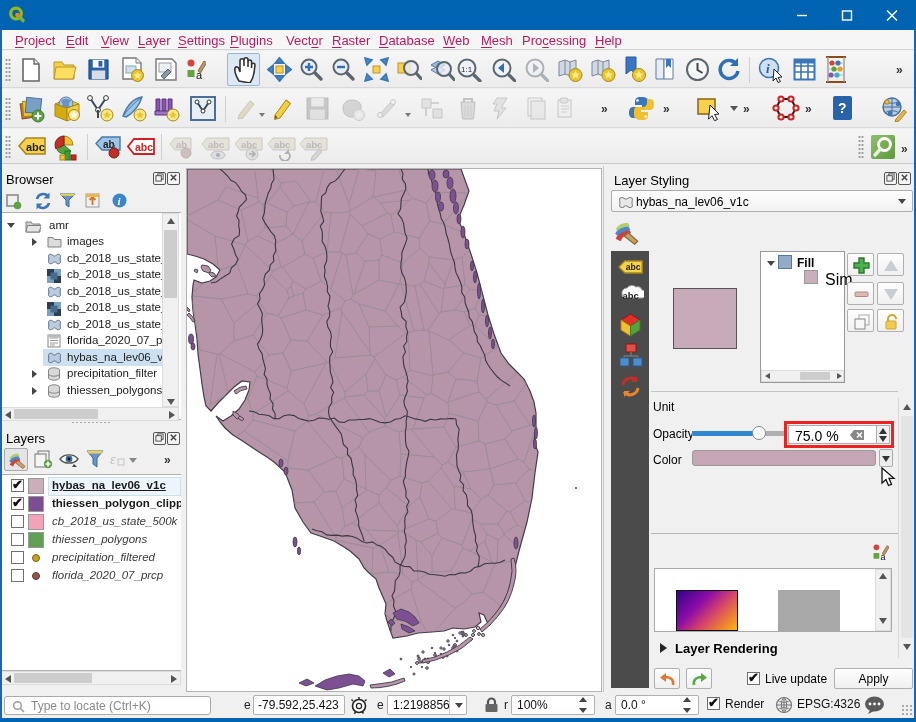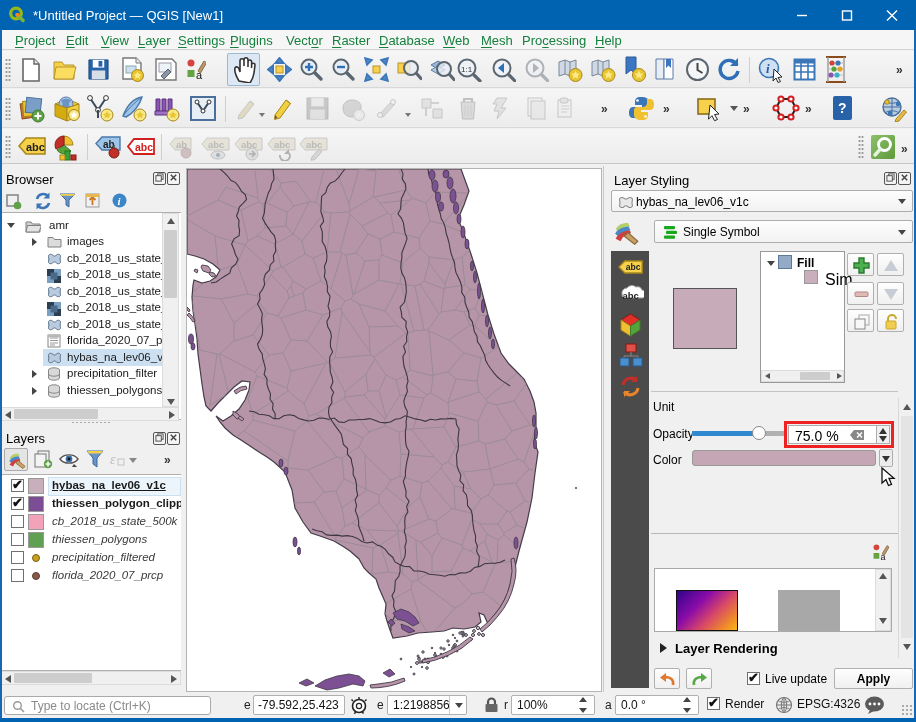--- a/index.html
+++ b/index.html
@@ -1,21 +1,21 @@
 <!DOCTYPE html>
 <html><head><meta charset="utf-8">
 <style>
 *{margin:0;padding:0;box-sizing:border-box;}
 html,body{width:916px;height:722px;overflow:hidden;}
 body{font-family:"Liberation Sans",sans-serif;font-size:12px;background:#f0f0f0;position:relative;}
 .abs{position:absolute;}
 .titlebar{position:absolute;left:0;top:0;width:916px;height:30px;background:#0063b1;color:#fff;}
 .title-text{position:absolute;left:33px;top:8px;font-size:13px;color:#fff;}
 .menubar{position:absolute;left:1px;top:30px;width:914px;height:20px;background:#f6f6f6;border-bottom:1px solid #d4d4d4;}
-.menubar span{position:absolute;top:3px;font-size:13px;color:#15803d;}
+.menubar span{position:absolute;top:3px;font-size:13px;color:#be185d;}
 .menubar u{text-decoration:underline;text-underline-offset:2px;}
 .tbrow{position:absolute;left:1px;width:914px;background:linear-gradient(#f6f6f6,#ececec);}
 .tb1{top:51px;height:37px;border-bottom:1px solid #d8d8d8;}
 .tb2{top:89px;height:39px;border-bottom:1px solid #d8d8d8;}
 .tb3{top:129px;height:35px;border-bottom:1px solid #c8c8c8;}
 .handle{position:absolute;width:6px;height:24px;background-image:radial-gradient(circle,#9a9a9a 1px,transparent 1.2px);background-size:3px 4px;}
 .ticon{position:absolute;}
 .sep{position:absolute;width:1px;height:26px;background:#cfcfcf;}
 .pressedbtn{position:absolute;border:1px solid #9db9d0;background:#dce9f5;border-radius:2px;}
 .chev{position:absolute;font-size:12px;font-weight:bold;color:#333;letter-spacing:-2px;}
@@ -23,21 +23,21 @@
 .panel-title{font-size:13px;color:#000;}
 .pbtn{position:absolute;width:13px;height:13px;border:1px solid #555;border-radius:2px;color:#444;font-size:9px;line-height:11px;text-align:center;background:#f4f4f4;}
 .browser{position:absolute;left:1px;top:166px;width:180px;height:256px;background:#f0f0f0;}
 .layerspanel{position:absolute;left:1px;top:426px;width:180px;height:266px;background:#f0f0f0;}
 .styling{position:absolute;left:603px;top:166px;width:312px;height:526px;background:#f0f0f0;border-left:1px solid #c8c8c8;}
 .mapc{position:absolute;left:186px;top:168px;width:416px;height:524px;background:#fff;border:1px solid #b4b4b4;}
 .white{background:#fff;border:1px solid #b0b0b0;}
 .treerow{position:absolute;left:0;height:17px;font-size:11.5px;color:#1a1a1a;white-space:nowrap;}
 .combo{position:absolute;background:linear-gradient(#fdfdfd,#f2f2f2);border:1px solid #adadad;border-radius:2px;}
 .combo .arr{position:absolute;right:6px;top:50%;margin-top:-2px;width:0;height:0;border-left:4px solid transparent;border-right:4px solid transparent;border-top:5px solid #444;}
-.btn{position:absolute;background:linear-gradient(#fefefe,#f0f0f0);border:1px solid #b0b0b0;border-radius:2px;font-weight:bold;}
+.btn{position:absolute;background:linear-gradient(#fefefe,#f0f0f0);border:1px solid #b0b0b0;border-radius:2px;}
 .cb{position:absolute;width:13px;height:13px;background:#fff;border:1px solid #707070;}
 .check{position:absolute;font-size:13px;font-weight:bold;color:#111;top:-3px;left:0px;}
 .sb{position:absolute;background:#f0f0f0;border:1px solid #dcdcdc;}
 .sbthumb{position:absolute;background:#cdcdcd;border-radius:1px;}
 .sarr{position:absolute;width:0;height:0;}
 .statusbar{position:absolute;left:1px;top:692px;width:914px;height:26px;background:#f0f0f0;font-size:12px;color:#222;}
 .sinput{position:absolute;background:#fff;border:1px solid #b0b0b0;border-radius:2px;font-size:12px;color:#111;}
 .borderL{position:absolute;left:0;top:30px;width:2px;height:692px;background:#1668b4;}
 .borderR{position:absolute;right:0;top:30px;width:2px;height:692px;background:#1668b4;}
 .borderB{position:absolute;left:0;top:718px;width:916px;height:4px;background:#0063b1;}
@@ -47,21 +47,20 @@
 .spinner .dn{bottom:2px;border-top:5px solid #444;}
 </style></head>
 <body>
 
 <div class="titlebar">
 <svg class="abs" style="left:8px;top:6px" width="18" height="18" viewBox="0 0 18 18">
       <circle cx="8" cy="7.5" r="5.3" fill="none" stroke="#94b918" stroke-width="3.2"></circle>
       <path d="M9.5 9l5.5 5.5" stroke="#7cb23c" stroke-width="3.6" stroke-linecap="round"></path>
       <circle cx="9.3" cy="8.8" r="2.1" fill="#f0861e"></circle>
     </svg>
-<div class="title-text">*Untitled Project — QGIS [New1]</div>
 <svg class="abs" style="left:796px;top:0" width="12" height="30" viewBox="0 0 12 30">
       <path d="M1 15.5h10" stroke="#fff" stroke-width="1.4"></path>
     </svg>
 <svg class="abs" style="left:841px;top:0" width="12" height="30" viewBox="0 0 12 30">
       <rect x="1.5" y="11" width="9" height="9" fill="none" stroke="#fff" stroke-width="1.4"></rect>
     </svg>
 <svg class="abs" style="left:886px;top:0" width="12" height="30" viewBox="0 0 12 30">
       <path d="M1 10.5l10 10M11 10.5l-10 10" stroke="#fff" stroke-width="1.4"></path>
     </svg>
 </div>
@@ -750,29 +749,20 @@
       </svg>
 <span class="abs" style="left:24px;top:4px;font-size:12px">hybas_na_lev06_v1c</span>
       <div class="arr"></div>
     </div>
 <svg class="abs" style="left:8px;top:53px" width="27" height="26" viewBox="0 0 22 21">
       <path d="M3 8 Q6 3 13 3 l1.5 3 Q8 6 6 11 Z" fill="#b2d06a"></path>
       <path d="M2.5 12 Q5 6.5 13.5 6 l1.5 3 Q9 9.5 6.5 15 Z" fill="#4a86c8"></path>
       <path d="M3 16 Q5.5 10 14.5 9 l1 2.5 Q9 12.5 7 18 Z" fill="#cc4040"></path>
       <path d="M10 14 l3 -3 8 7 -2.5 2.5 z" fill="#c9a063" stroke="#8a6a3a"></path>
     </svg>
-<div class="combo" style="left:50px;top:54px;width:259px;height:23px">
-<svg class="abs" style="left:8px;top:4px" width="16" height="15" viewBox="0 0 16 15">
-        <rect x="1" y="1" width="11" height="3.2" rx="1" fill="#18a81c"></rect>
-        <rect x="3" y="5.8" width="11" height="3.2" rx="1" fill="#18a81c"></rect>
-        <rect x="1" y="10.6" width="11" height="3.2" rx="1" fill="#18a81c"></rect>
-      </svg>
-<span class="abs" style="left:28px;top:4px;font-size:12px">Single Symbol</span>
-      <div class="arr"></div>
-    </div>
 
 <div class="abs" style="left:7px;top:85px;width:38px;height:437px;background:#4b4b4b">
 <svg class="abs" style="left:7px;top:8px" width="25" height="16" viewBox="0 0 29 18">
         <path d="M8 2h20v14H8L1 9z" fill="#f7d14c" stroke="#a8871a" stroke-width="1.6"></path>
         <text x="9" y="13" font-size="10" font-weight="bold" fill="#222" font-family="Liberation Sans">abc</text>
       </svg>
 <svg class="abs" style="left:6px;top:34px" width="27" height="19" viewBox="0 0 27 19">
         <path d="M5 9a5 5 0 015-6 6 6 0 019-1 5 5 0 016 3 4 4 0 01-1 8H7a4 4 0 01-2-4z" fill="#fff" stroke="#999"></path>
         <text x="5.5" y="13.5" font-size="9.5" font-weight="bold" fill="#222" font-family="Liberation Sans">abc</text>
       </svg>

